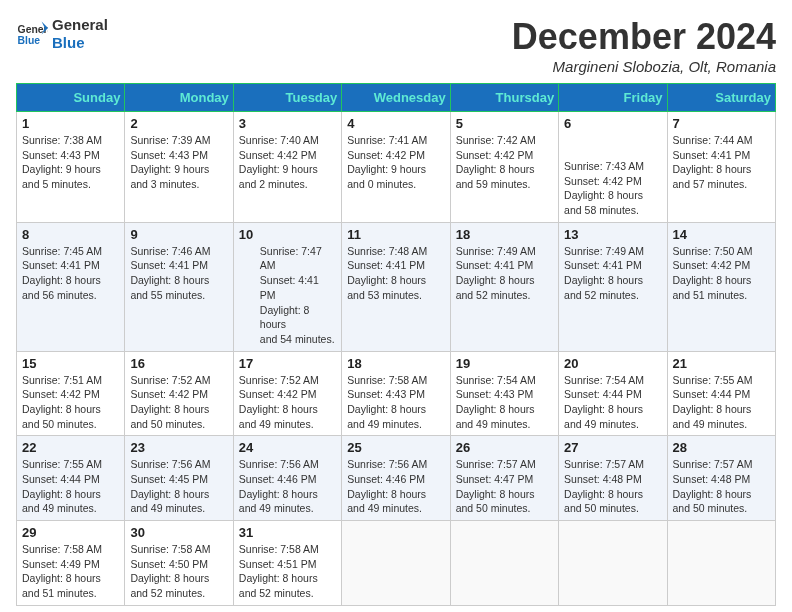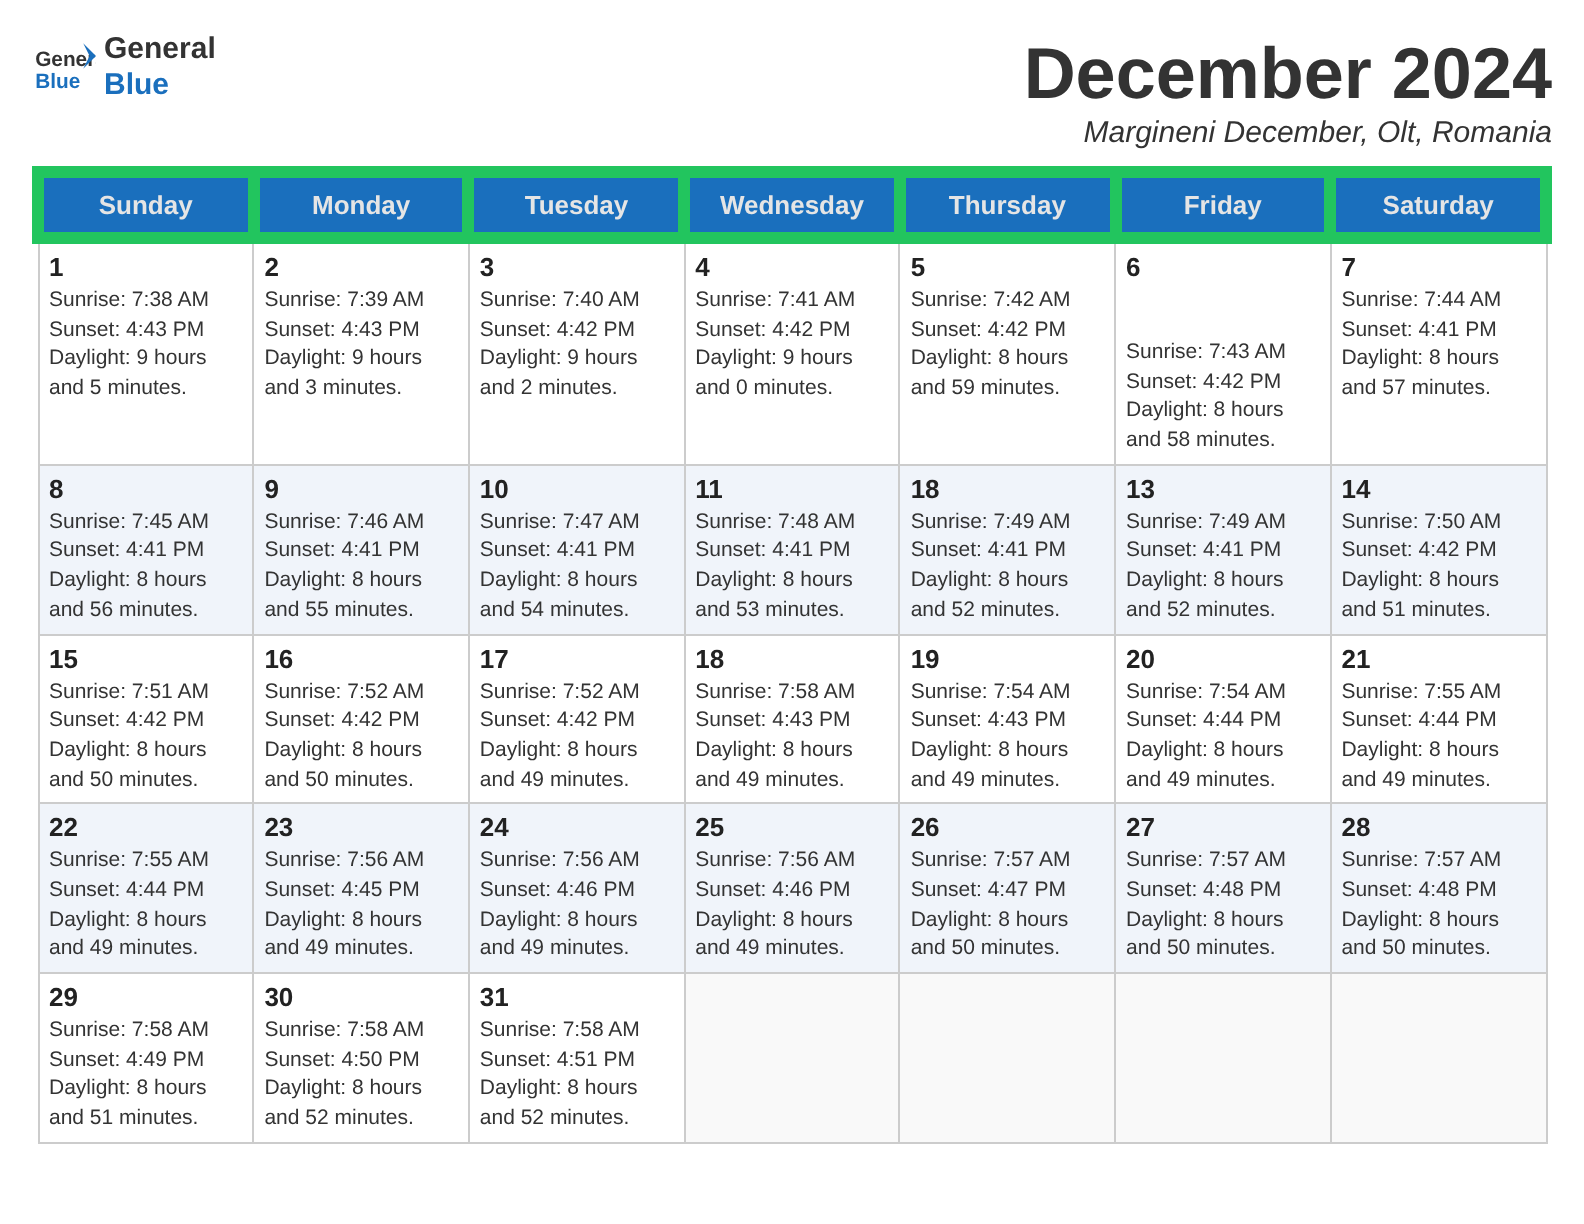--- a/index.html
+++ b/index.html
@@ -39,26 +39,26 @@
       color: #333;
       font-style: italic;
     }
     .calendar {
       width: 100%;
       border-collapse: collapse;
       font-size: 11px;
     }
     .calendar th {
       background: #1a6fbd;
-      color: #e5e5e5;
+      color: #5eead4;
       padding: 6px 4px;
-      text-align: center;
+      text-align: right;
       font-size: 13px;
       font-weight: bold;
-      border: 6px solid #22c55e;
+      border: 1px solid #22c55e;
     }
     .calendar td {
       border: 1px solid #ccc;
       vertical-align: top;
       padding: 4px 5px;
       width: calc(100% / 7);
       min-height: 80px;
       background: #fff;
     }
     .calendar tr:nth-child(even) td {
@@ -90,21 +90,21 @@
       <text x="2" y="30" font-size="13" font-weight="bold" fill="#1a6fbd">Blue</text>
       <polygon points="32,2 40,10 32,18 36,10" fill="#1a6fbd"></polygon>
     </svg>
     <div>
       <div style="font-size:15px;font-weight:bold;color:#333;line-height:1.2;">General</div>
       <div style="font-size:15px;font-weight:bold;color:#1a6fbd;line-height:1.2;">Blue</div>
     </div>
   </div>
   <div class="title-block">
     <div class="month-title">December 2024</div>
-    <div class="location">Margineni December, Olt, Romania</div>
+    <div class="location">Margineni Slobozia, Olt, Romania</div>
   </div>
 </div>
 
 <table class="calendar">
   <thead>
     <tr id="header-row">
         <th>Sunday</th>
         <th>Monday</th>
         <th>Tuesday</th>
         <th>Wednesday</th>
@@ -175,21 +175,21 @@
         </td>
         <td>
           <span class="day-num">9</span>
           <div class="day-info" style="white-space: pre-line;">Sunrise: 7:46 AM
 Sunset: 4:41 PM
 Daylight: 8 hours
 and 55 minutes.</div>
         </td>
         <td>
           <span class="day-num">10</span>
-          <div class="day-info" style="white-space: pre-line;">Sunrise: 7:47 AM
+          <div class="day-info" style="white-space: pre-line; margin-left: 21px;">Sunrise: 7:47 AM
 Sunset: 4:41 PM
 Daylight: 8 hours
 and 54 minutes.</div>
         </td>
         <td>
           <span class="day-num">11</span>
           <div class="day-info" style="white-space: pre-line;">Sunrise: 7:48 AM
 Sunset: 4:41 PM
 Daylight: 8 hours
 and 53 minutes.</div>

